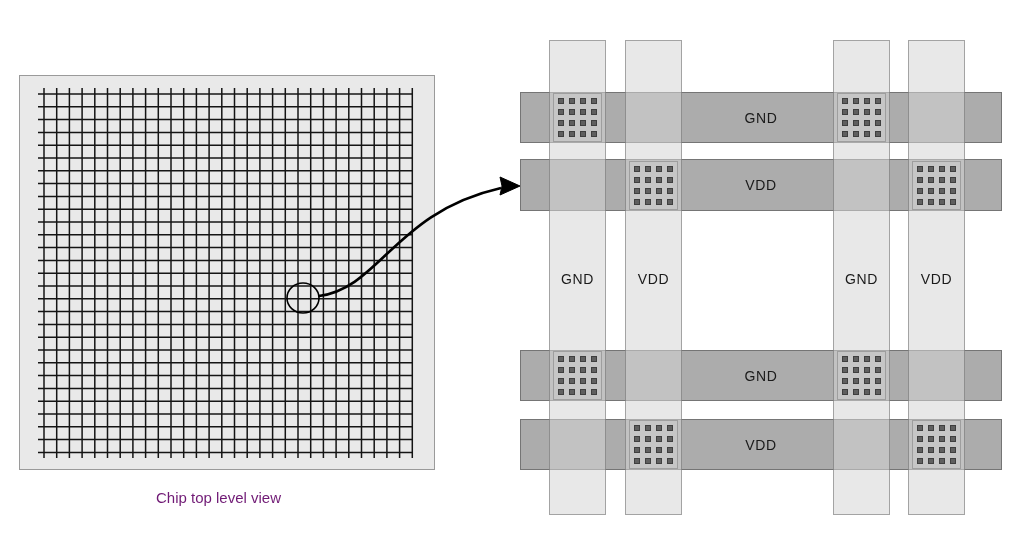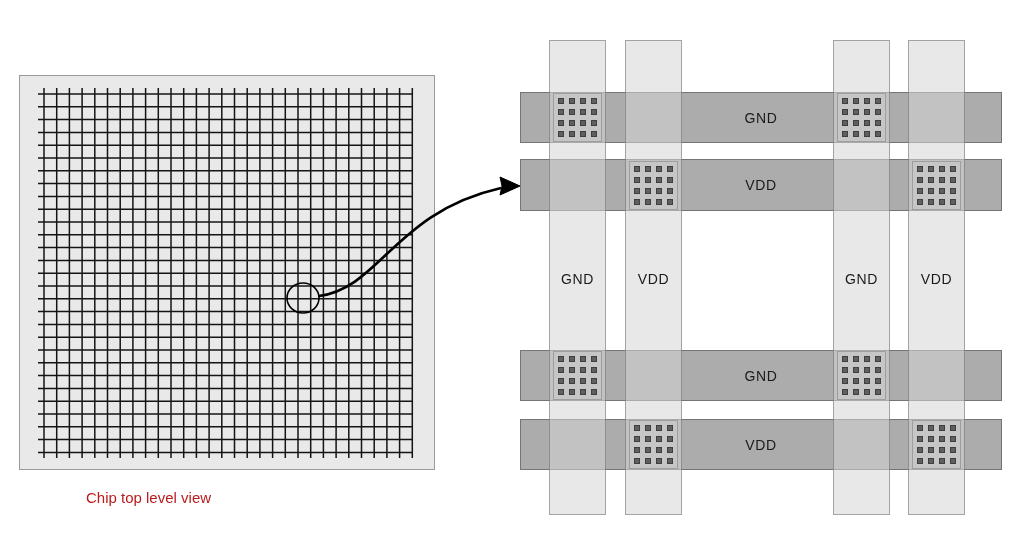--- a/index.html
+++ b/index.html
@@ -19,23 +19,23 @@
     position: absolute;
     left: 19px; top: 75px;
     width: 416px; height: 395px;
     box-sizing: border-box;
     border: 1px solid #9a9a9a;
   }
   .chip-square svg { position: absolute; left: 0; top: 0; }
   .chip-caption {
     position: absolute;
     left: 86px; top: 489px; width: 265px;
-    text-align: left;
+    text-align: center;
     font-size: 15px;
-    color: #b91c1c;
+    color: #701a75;
   }
   
   .power-bar {
     position: absolute;
     box-sizing: border-box;
     z-index: 1;
   }
   .power-bar .bar-label {
     position: absolute;
     left: 0; top: 0; width: 100%; height: 100%;

